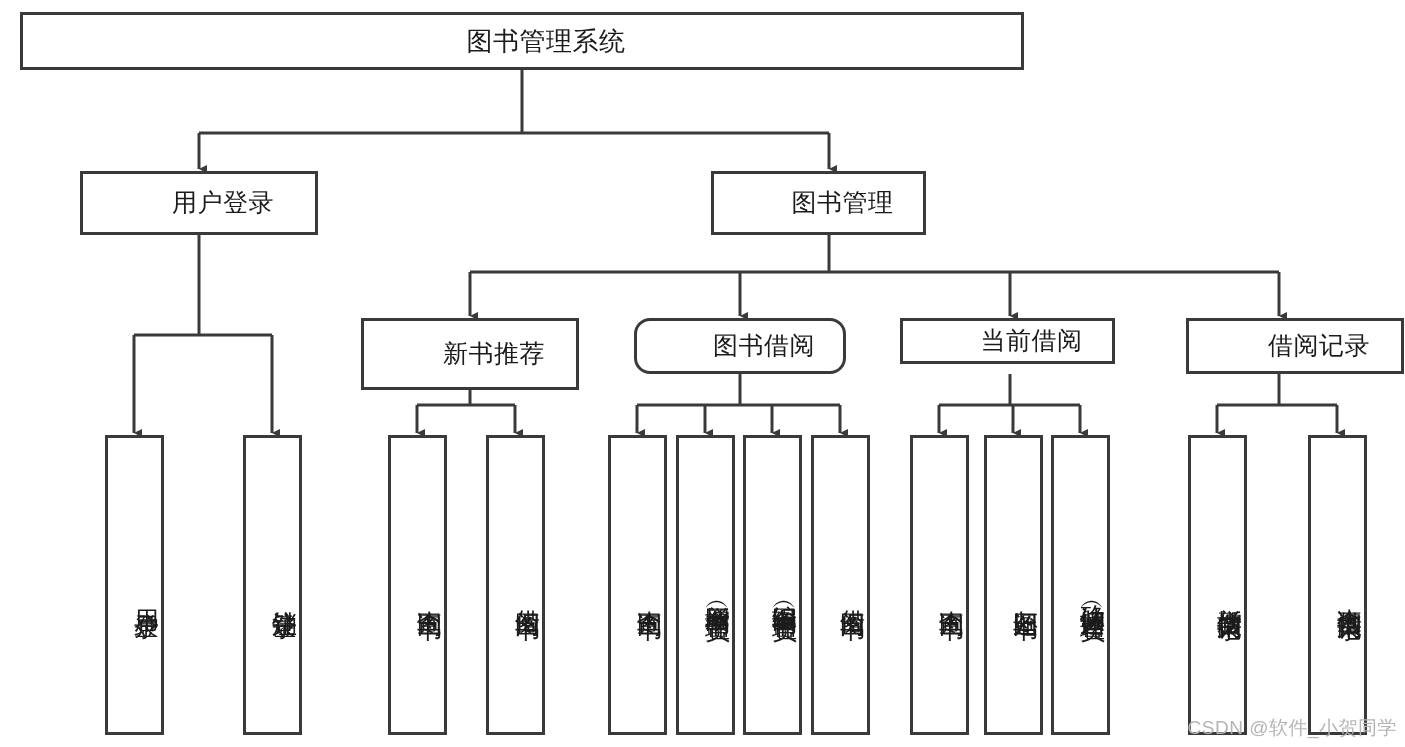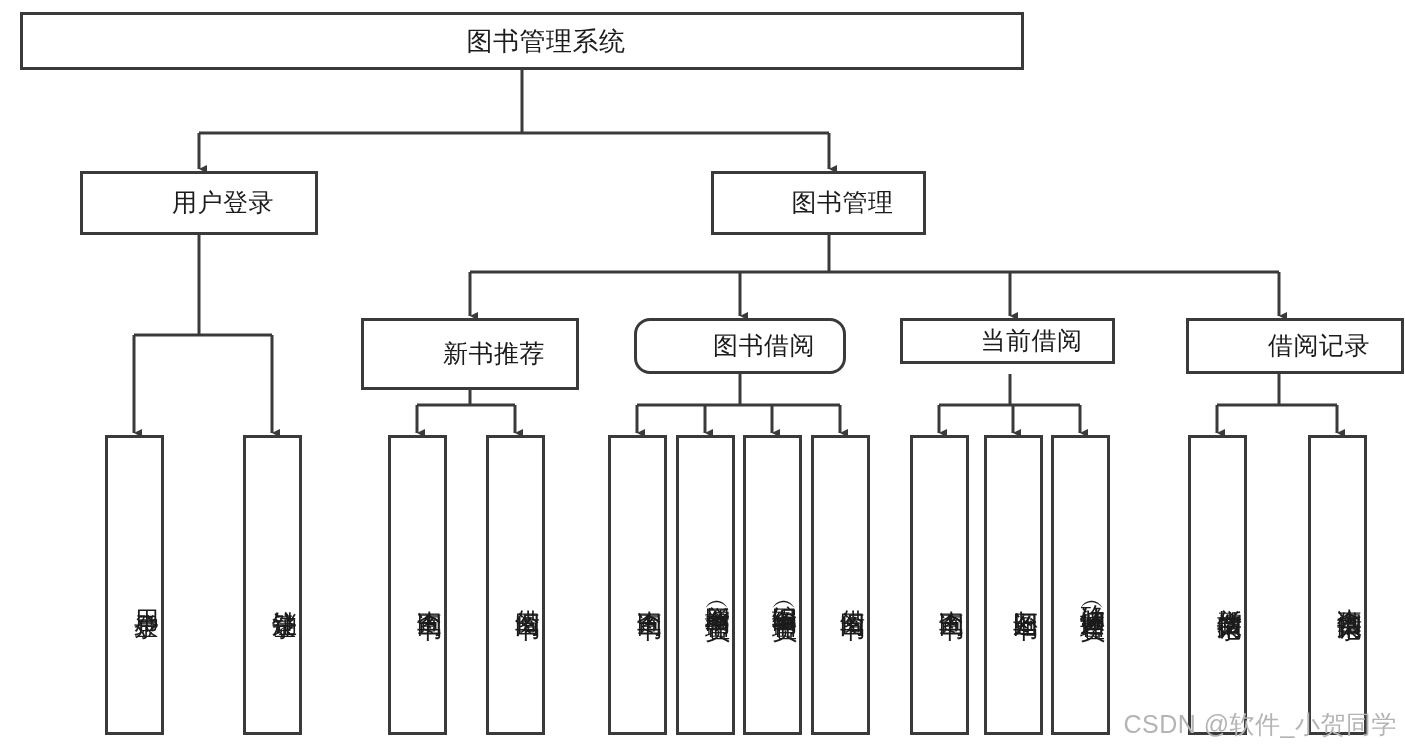--- a/index.html
+++ b/index.html
@@ -59,21 +59,21 @@
   }
   .node.vert .vlabel {
     writing-mode: vertical-rl;
     text-orientation: upright;
     display: block;
   }
   #watermark {
     position: absolute;
     right: 8px;
     bottom: 6px;
-    font-size: 25px;
+    font-size: 19px;
     color: #b4b4b4;
     letter-spacing: 0.5px;
     white-space: nowrap;
     z-index: 5;
     font-family: "Liberation Sans", "DejaVu Sans", sans-serif;
   }
 </style>
 </head>
 <body>
 

